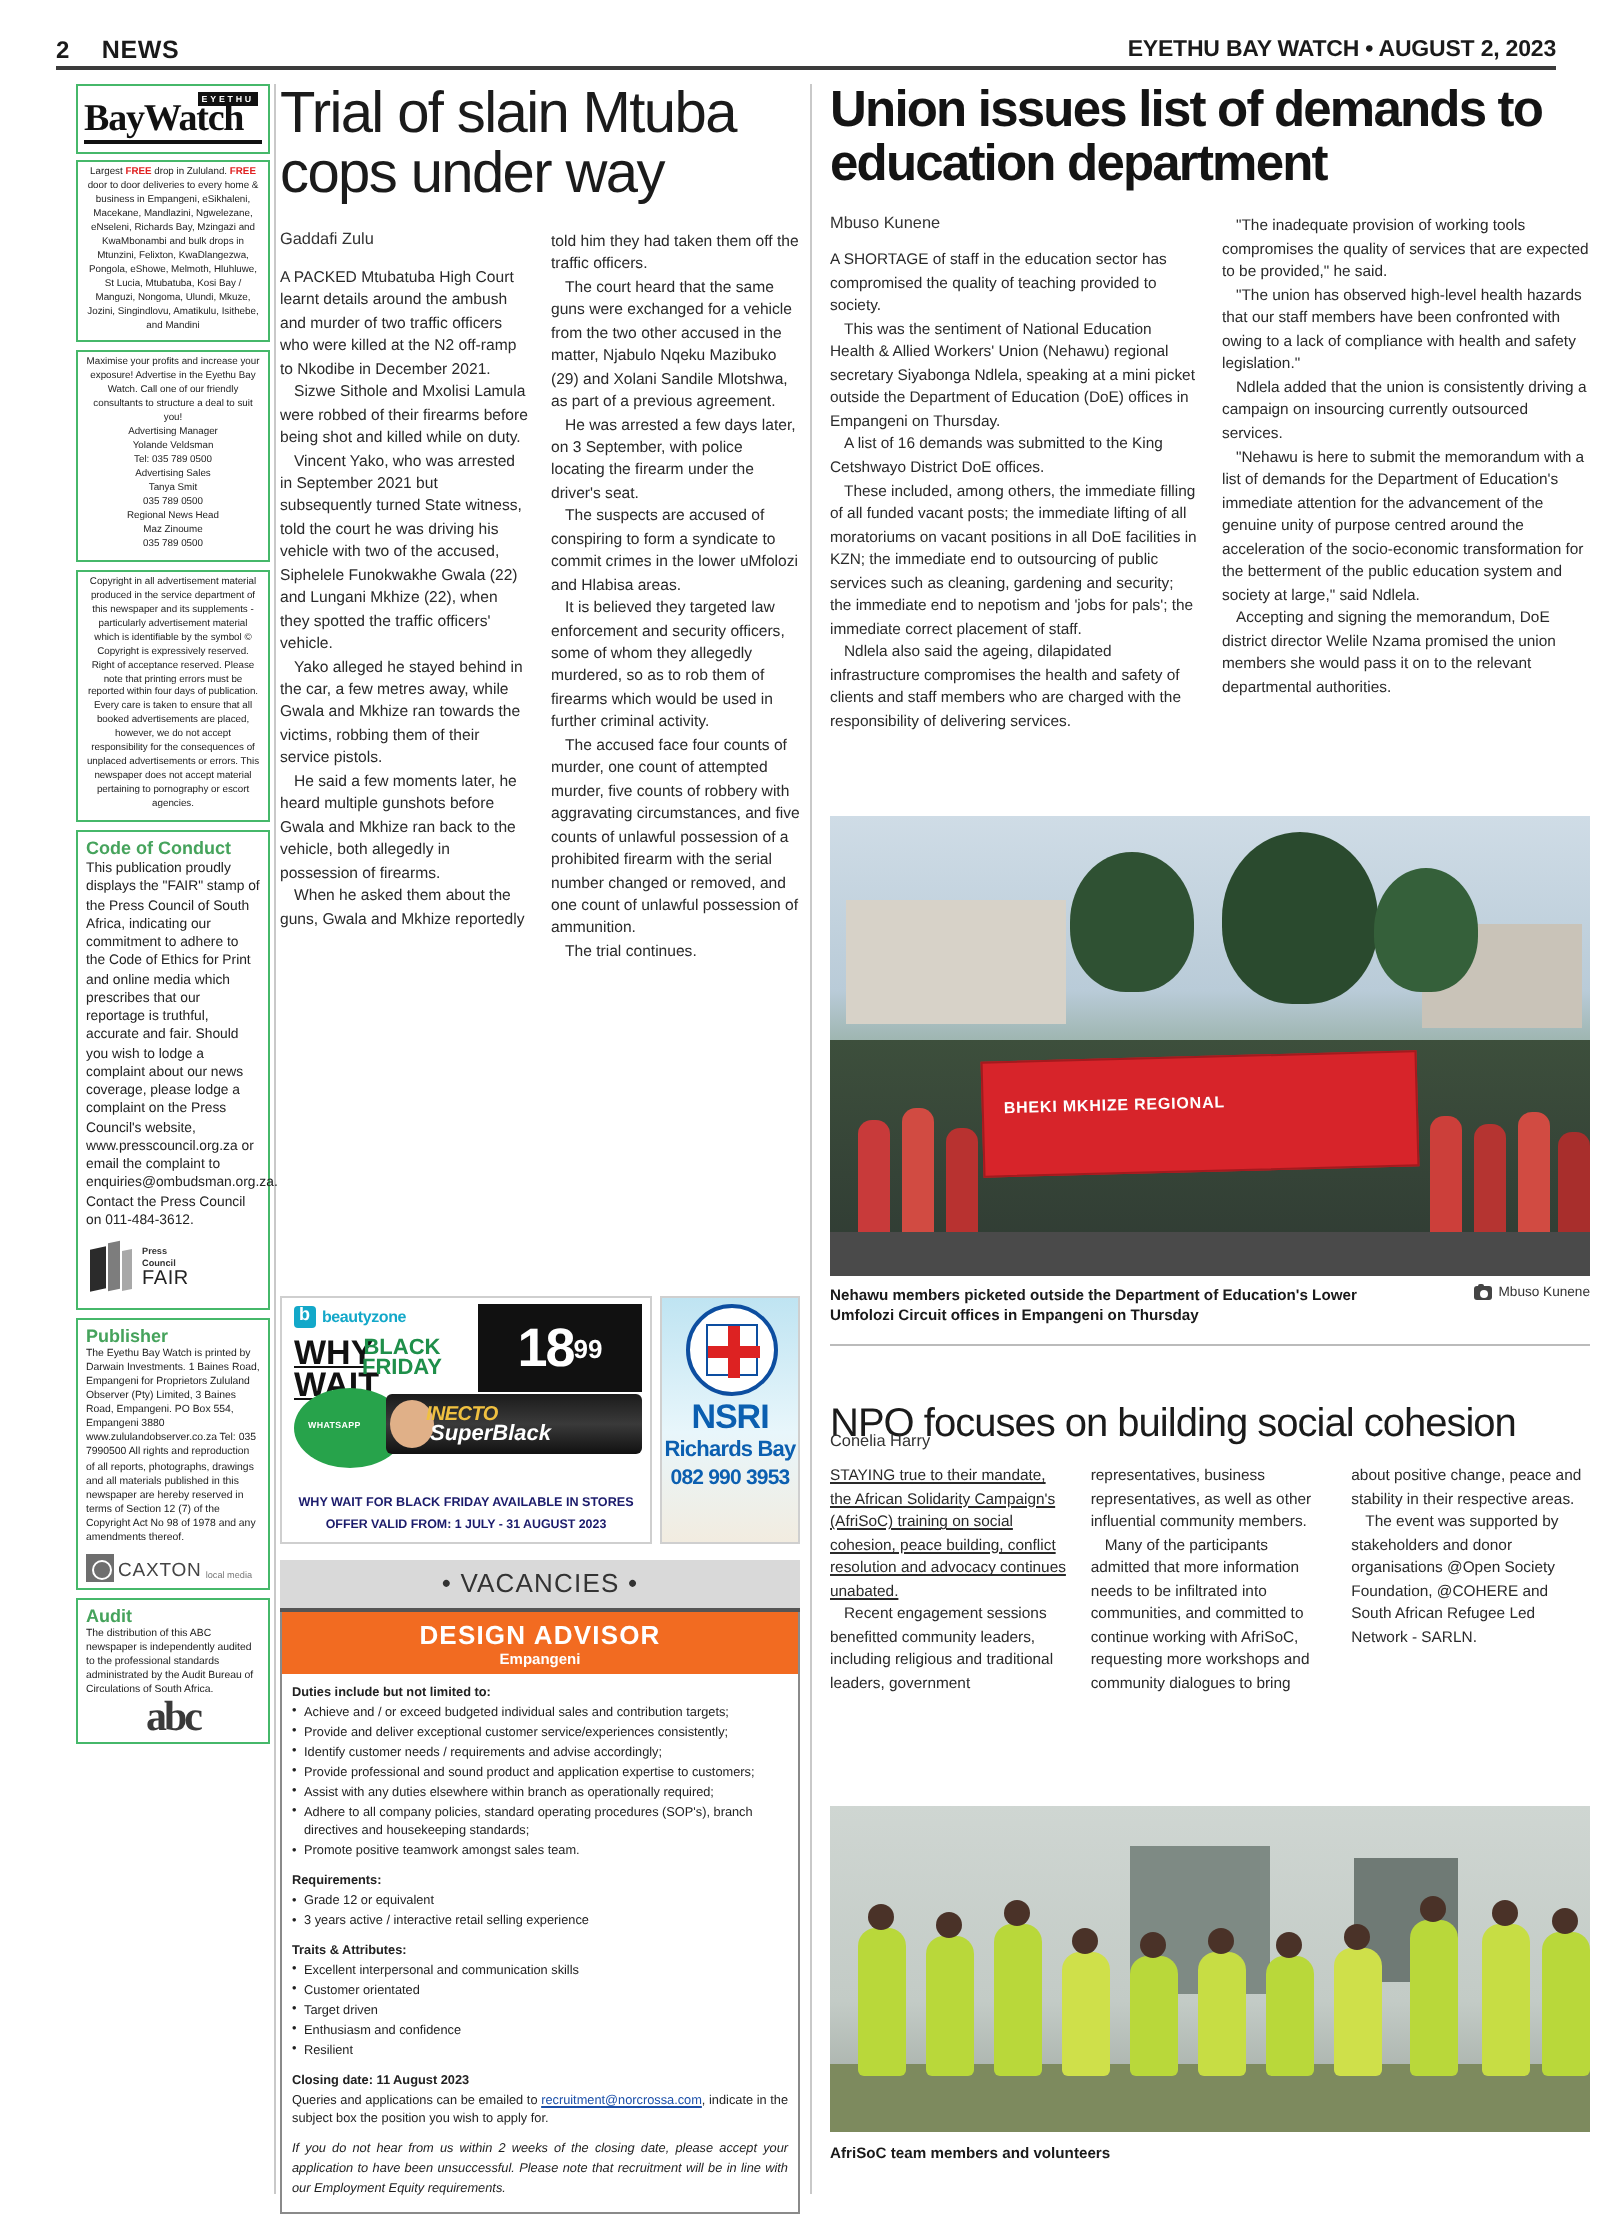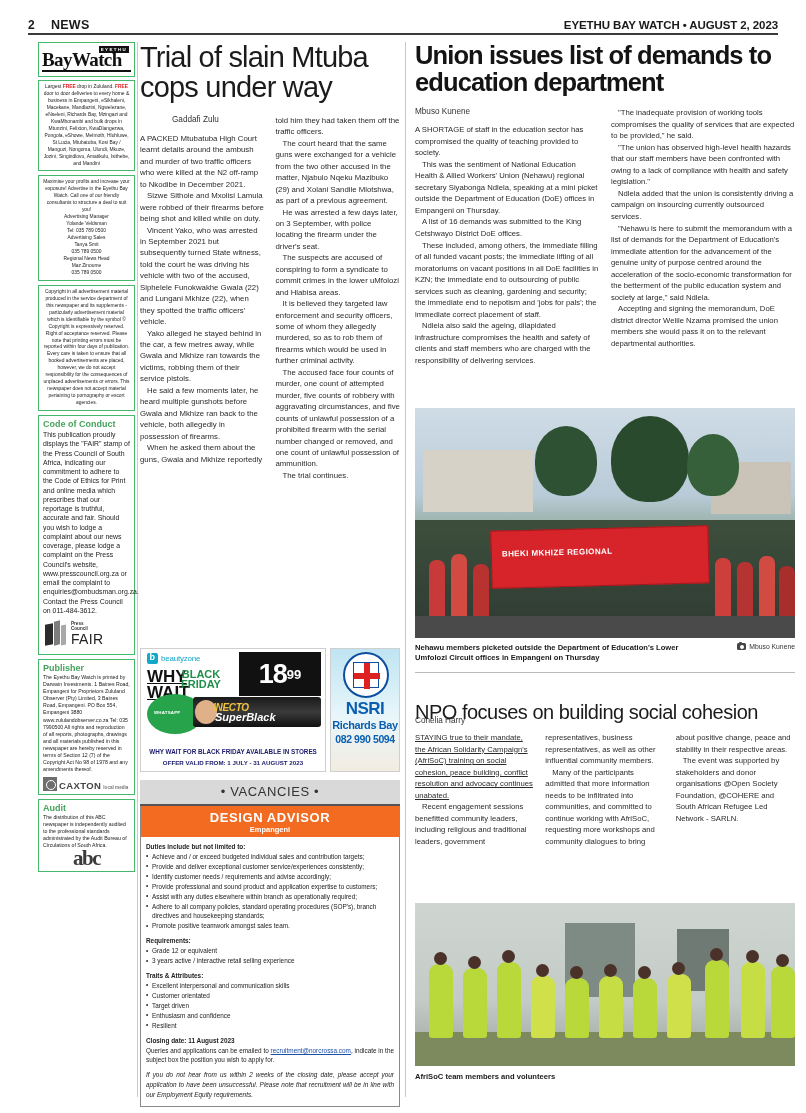--- a/index.html
+++ b/index.html
@@ -50,54 +50,54 @@
   .sb-text { font-size:4.9px; line-height:1.42; text-align:center; color:#222; }
   .sb-text .redw { color:#e02020; font-weight:700; }
   .sb-head { color:#46a35c; font-weight:700; font-size:9px; margin-bottom:1px; }
   .sb-body { font-size:6.9px; line-height:1.34; color:#222; }
   .sb-body.small { font-size:5.2px; line-height:1.36; }
 
   .fair-logo { display:flex; align-items:center; gap:4px; margin:6px 0 4px 2px; }
   .fair-mark { width:22px; height:26px; position:relative; }
   .fair-mark i { position:absolute; display:block; background:#2b2b2b; }
   .fair-txt-sm { font-size:4.6px; line-height:1.1; color:#333; font-weight:700; }
-  .fair-txt-big { font-size:14px; font-weight:400; letter-spacing:0.3px; color:#222;
+  .fair-txt-big { font-size:10px; font-weight:400; letter-spacing:0.3px; color:#222;
     font-family:"Liberation Sans", sans-serif; }
 
-  .caxton { display:flex; align-items:flex-end; gap:2px; margin-top:4px;font-weight:bold; }
+  .caxton { display:flex; align-items:flex-end; gap:2px; margin-top:4px; }
   .caxton-mark { width:14px; height:14px; background:#6e6e6e; position:relative; }
   .caxton-mark::after{ content:""; position:absolute; left:3px; top:3px; width:8px; height:8px;
     border:1.6px solid #fff; border-radius:50%; }
   .caxton-name { font-size:9.5px; letter-spacing:0.4px; color:#444; }
   .caxton-sub { font-size:4.6px; color:#777; margin-bottom:1px; }
 
   .abc-logo { font-family:"Liberation Serif", serif; font-size:21px; font-weight:700;
     letter-spacing:-1.5px; color:#3a3a3a; text-align:center; line-height:0.9; }
 
   
   .headline-1 {
     font-size:29px; line-height:1.05; font-weight:400; letter-spacing:-0.8px;
     color:#1b1b1b; margin:0 0 12px 0; font-family:"Liberation Sans", sans-serif;
   }
-  .byline { font-size:8.2px; color:#333; margin-bottom:9px;margin-left:32px; }
+  .byline { font-size:8.2px; color:#333; margin-bottom:9px; }
   .twocol { column-count:2; column-gap:11px; }
   .body-txt { font-size:7.8px; line-height:1.47; color:#2a2a2a; text-align:left; }
   .body-txt p { margin:0; text-indent:7px; }
   .body-txt p.first { text-indent:0; }
 
   
   .ad-row { position:absolute; left:140px; top:648px; width:260px; height:124px;
     display:flex; gap:4px; }
   .ad-beauty { width:186px; height:100%; background:#fff; border:1px solid #cfcfcf;
     position:relative; overflow:hidden; }
   .bz-logo { position:absolute; left:6px; top:4px; display:flex; align-items:center; gap:3px; }
   .bz-sq { width:11px; height:11px; background:#13a8c9; border-radius:2px; position:relative; }
   .bz-sq::after{content:"b"; position:absolute; left:2.5px; top:-1px; color:#fff;
     font-size:9px; font-weight:700; font-family:"Liberation Sans",sans-serif;}
-  .bz-name { font-size:8px; font-weight:400; color:#13a8c9; letter-spacing:-0.2px; }
+  .bz-name { font-size:8px; font-weight:700; color:#13a8c9; letter-spacing:-0.2px; }
   .bz-whywait { position:absolute; left:6px; top:20px; font-size:17px; font-weight:800;
     line-height:0.95; color:#111;text-decoration:underline; }
   .bz-blackfri { position:absolute; left:40px; top:20px; font-size:11px; font-weight:800;
     color:#1f8f4a; line-height:0.95;text-align:center; }
   .bz-blob { position:absolute; left:6px; top:45px; width:56px; height:40px;
     background:#27a34b; border-radius:50%; }
   .bz-blob span { position:absolute; left:7px; top:16px; color:#fff; font-size:4.4px;
     font-weight:700; letter-spacing:0.2px; }
   .bz-price { position:absolute; right:4px; top:3px; width:82px; height:44px; background:#111;
     color:#fff; display:flex; align-items:center; justify-content:center; }
@@ -341,21 +341,21 @@
     <div class="bz-foot1">WHY WAIT FOR BLACK FRIDAY AVAILABLE IN STORES</div>
     <div class="bz-foot2">OFFER VALID FROM: 1 JULY - 31 AUGUST 2023</div>
   </div>
 
   <div class="ad-nsri">
     <div class="nsri-badge">
       <div class="cross"></div>
     </div>
     <div class="nsri-t1">NSRI</div>
     <div class="nsri-t2">Richards Bay</div>
-    <div class="nsri-t3">082 990 5094</div>
+    <div class="nsri-t3">082 990 3953</div>
   </div>
 </div>
 
 <div class="vac-wrap">
   <div class="vac-bar">• VACANCIES •</div>
   <div class="vac-box">
     <div class="vac-title">
       <div class="t">DESIGN ADVISOR</div>
       <div class="s">Empangeni</div>
     </div>

